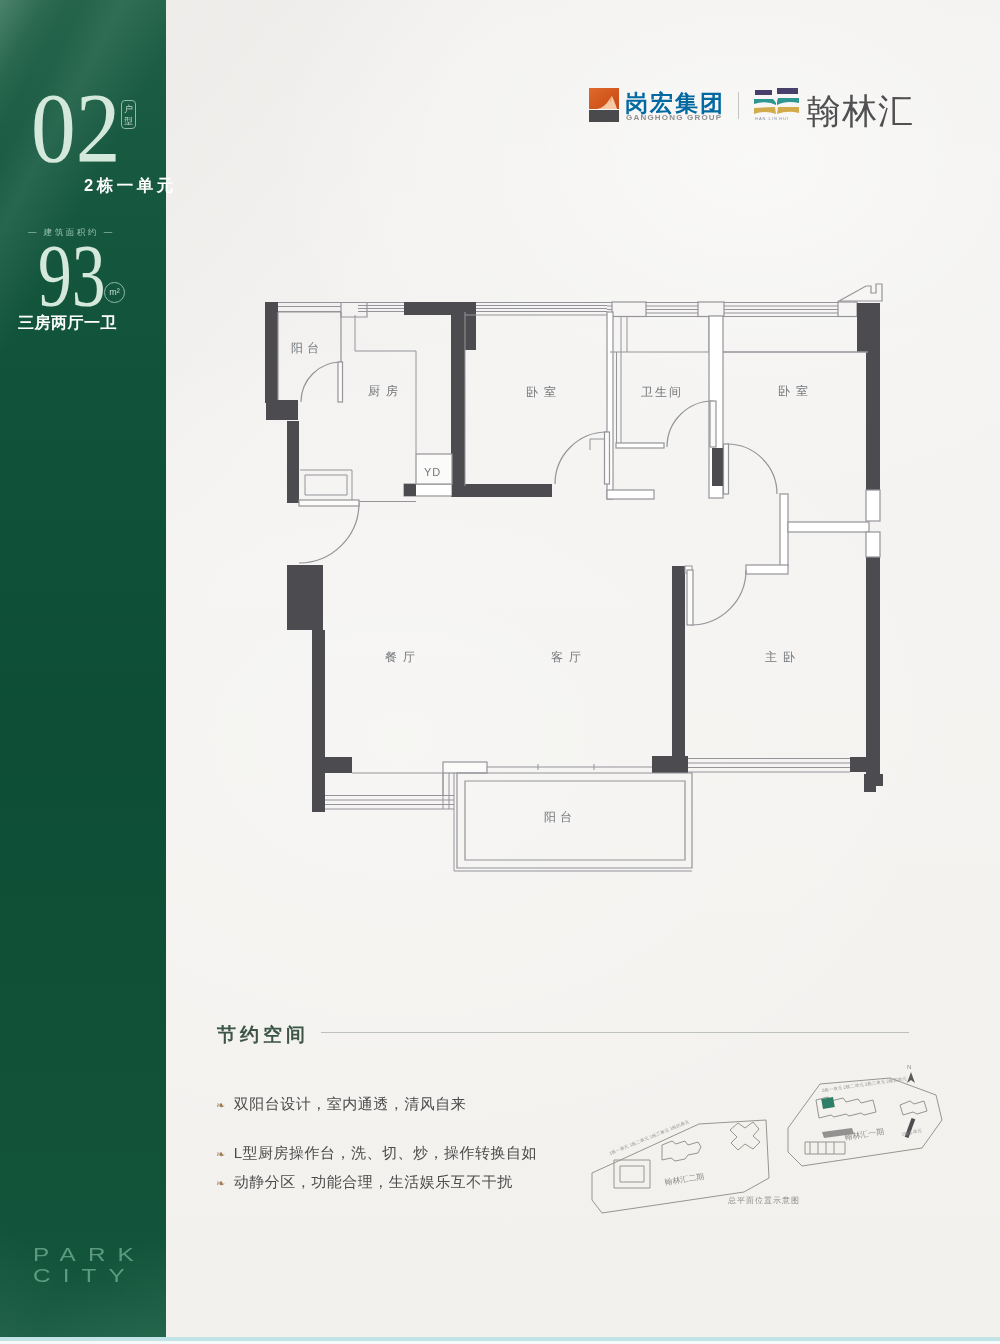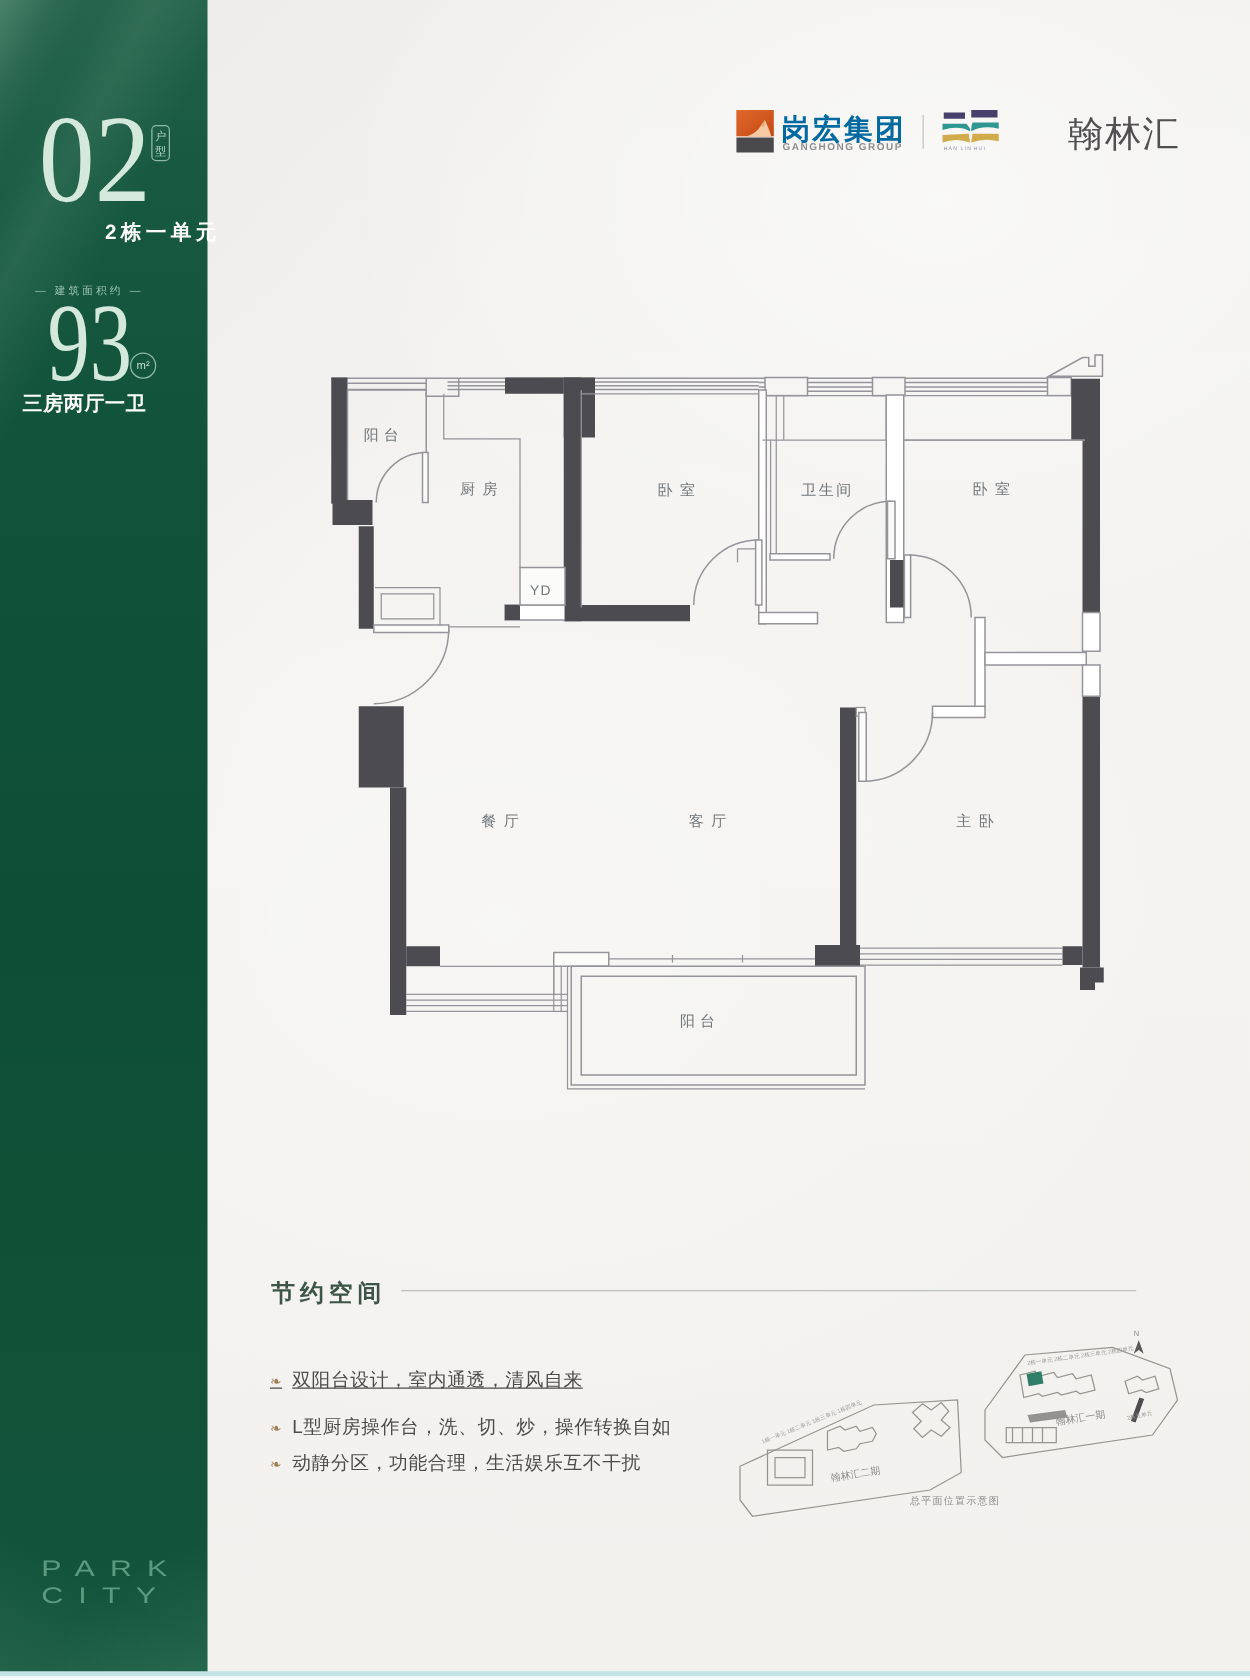--- a/index.html
+++ b/index.html
@@ -72,21 +72,21 @@
   <path d="M2,2 L19,2 L19,7 L2,7 Z" fill="#46406b"></path>
   <path d="M24,0 L45,0 L45,6 L24,6 Z" fill="#46406b"></path>
   <path d="M1,11 L20,11 Q22,13 23,15 L23,17 Q14,12 1,16 Z" fill="#2f9791"></path>
   <path d="M46,10 L25,10 Q24,13 24,15 L24,17 Q33,12 46,15 Z" fill="#2f9791"></path>
   <path d="M1,20 L22,19 L23,26 Q12,22 1,26 Z" fill="#d2ab4c"></path>
   <path d="M46,19 L25,19 L24,26 Q35,22 46,25 Z" fill="#d2ab4c"></path>
   <text x="2" y="32" font-size="4" fill="#8a8aa0" letter-spacing="1">HAN LIN</text>
   <text x="26" y="32" font-size="4" fill="#8a8aa0" letter-spacing="1">HUI</text>
 </svg>
 
-<div class="abs" style="left:806px;top:88px;width:110px;color:#505052;font-size:29px;letter-spacing:1px;margin-left:48px;">翰林汇</div>
+<div class="abs" style="left:806px;top:88px;width:110px;color:#505052;font-size:35px;letter-spacing:1px;">翰林汇</div>
 
 <svg class="abs" style="left:0;top:0;" width="1000" height="1344" viewBox="0 0 1000 1344">
 <g fill="none" stroke="#94949a" stroke-width="1.2">
 
   <g>
     <path d="M265,302.5 H838 M278,311.5 H341 M358,311.5 H404 M476,311.5 H607
              M476,305.5 H607 M476,308.5 H607
              M607,306 H838 M607,309.5 H838 M607,313 H838
              M358,305.5 H404 M358,308.5 H404 M278,306.5 H341"></path>
     <path d="M607,316.5 H838" stroke-width="1"></path>
@@ -231,21 +231,21 @@
 
   <text x="544" y="821" font-size="12" letter-spacing="4" fill="#73777b" stroke="none">阳台</text>
 </g>
 </svg>
 
 <div class="abs" style="left:217px;top:1022px;color:#3c5547;font-size:19px;font-weight:bold;letter-spacing:4px;">节约空间</div>
 
 <div class="abs" style="left:321px;top:1032px;width:588px;height:1px;background:#bcc1ba;"></div>
 
 <div class="abs" style="left:216px;top:1095px;font-size:15px;color:#4c4c4c;letter-spacing:.5px;">
-  <div style="margin-bottom:18px;text-decoration:underline;"><span style="color:#a07c55;font-size:11px;margin-right:8px;">❧</span>双阳台设计，室内通透，清风自来</div>
+  <div style="margin-bottom:30px;"><span style="color:#a07c55;font-size:11px;margin-right:8px;">❧</span>双阳台设计，室内通透，清风自来</div>
   <div style="margin-bottom:10px;"><span style="color:#a07c55;font-size:11px;margin-right:8px;">❧</span>L型厨房操作台，洗、切、炒，操作转换自如</div>
   <div><span style="color:#a07c55;font-size:11px;margin-right:8px;">❧</span>动静分区，功能合理，生活娱乐互不干扰</div>
 </div>
 
 <svg class="abs" style="left:570px;top:1060px;" width="390" height="160" viewBox="0 0 390 160">
 <g fill="none" stroke="#96968f" stroke-width="1">
 
   <path d="M22,113 L129,64 L196,60 L199,118 L174,132 L32,153 L22,140 Z"></path>
 
   <path d="M44,100 h36 v28 h-36 z M50,106 h24 v16 h-24 z"></path>

